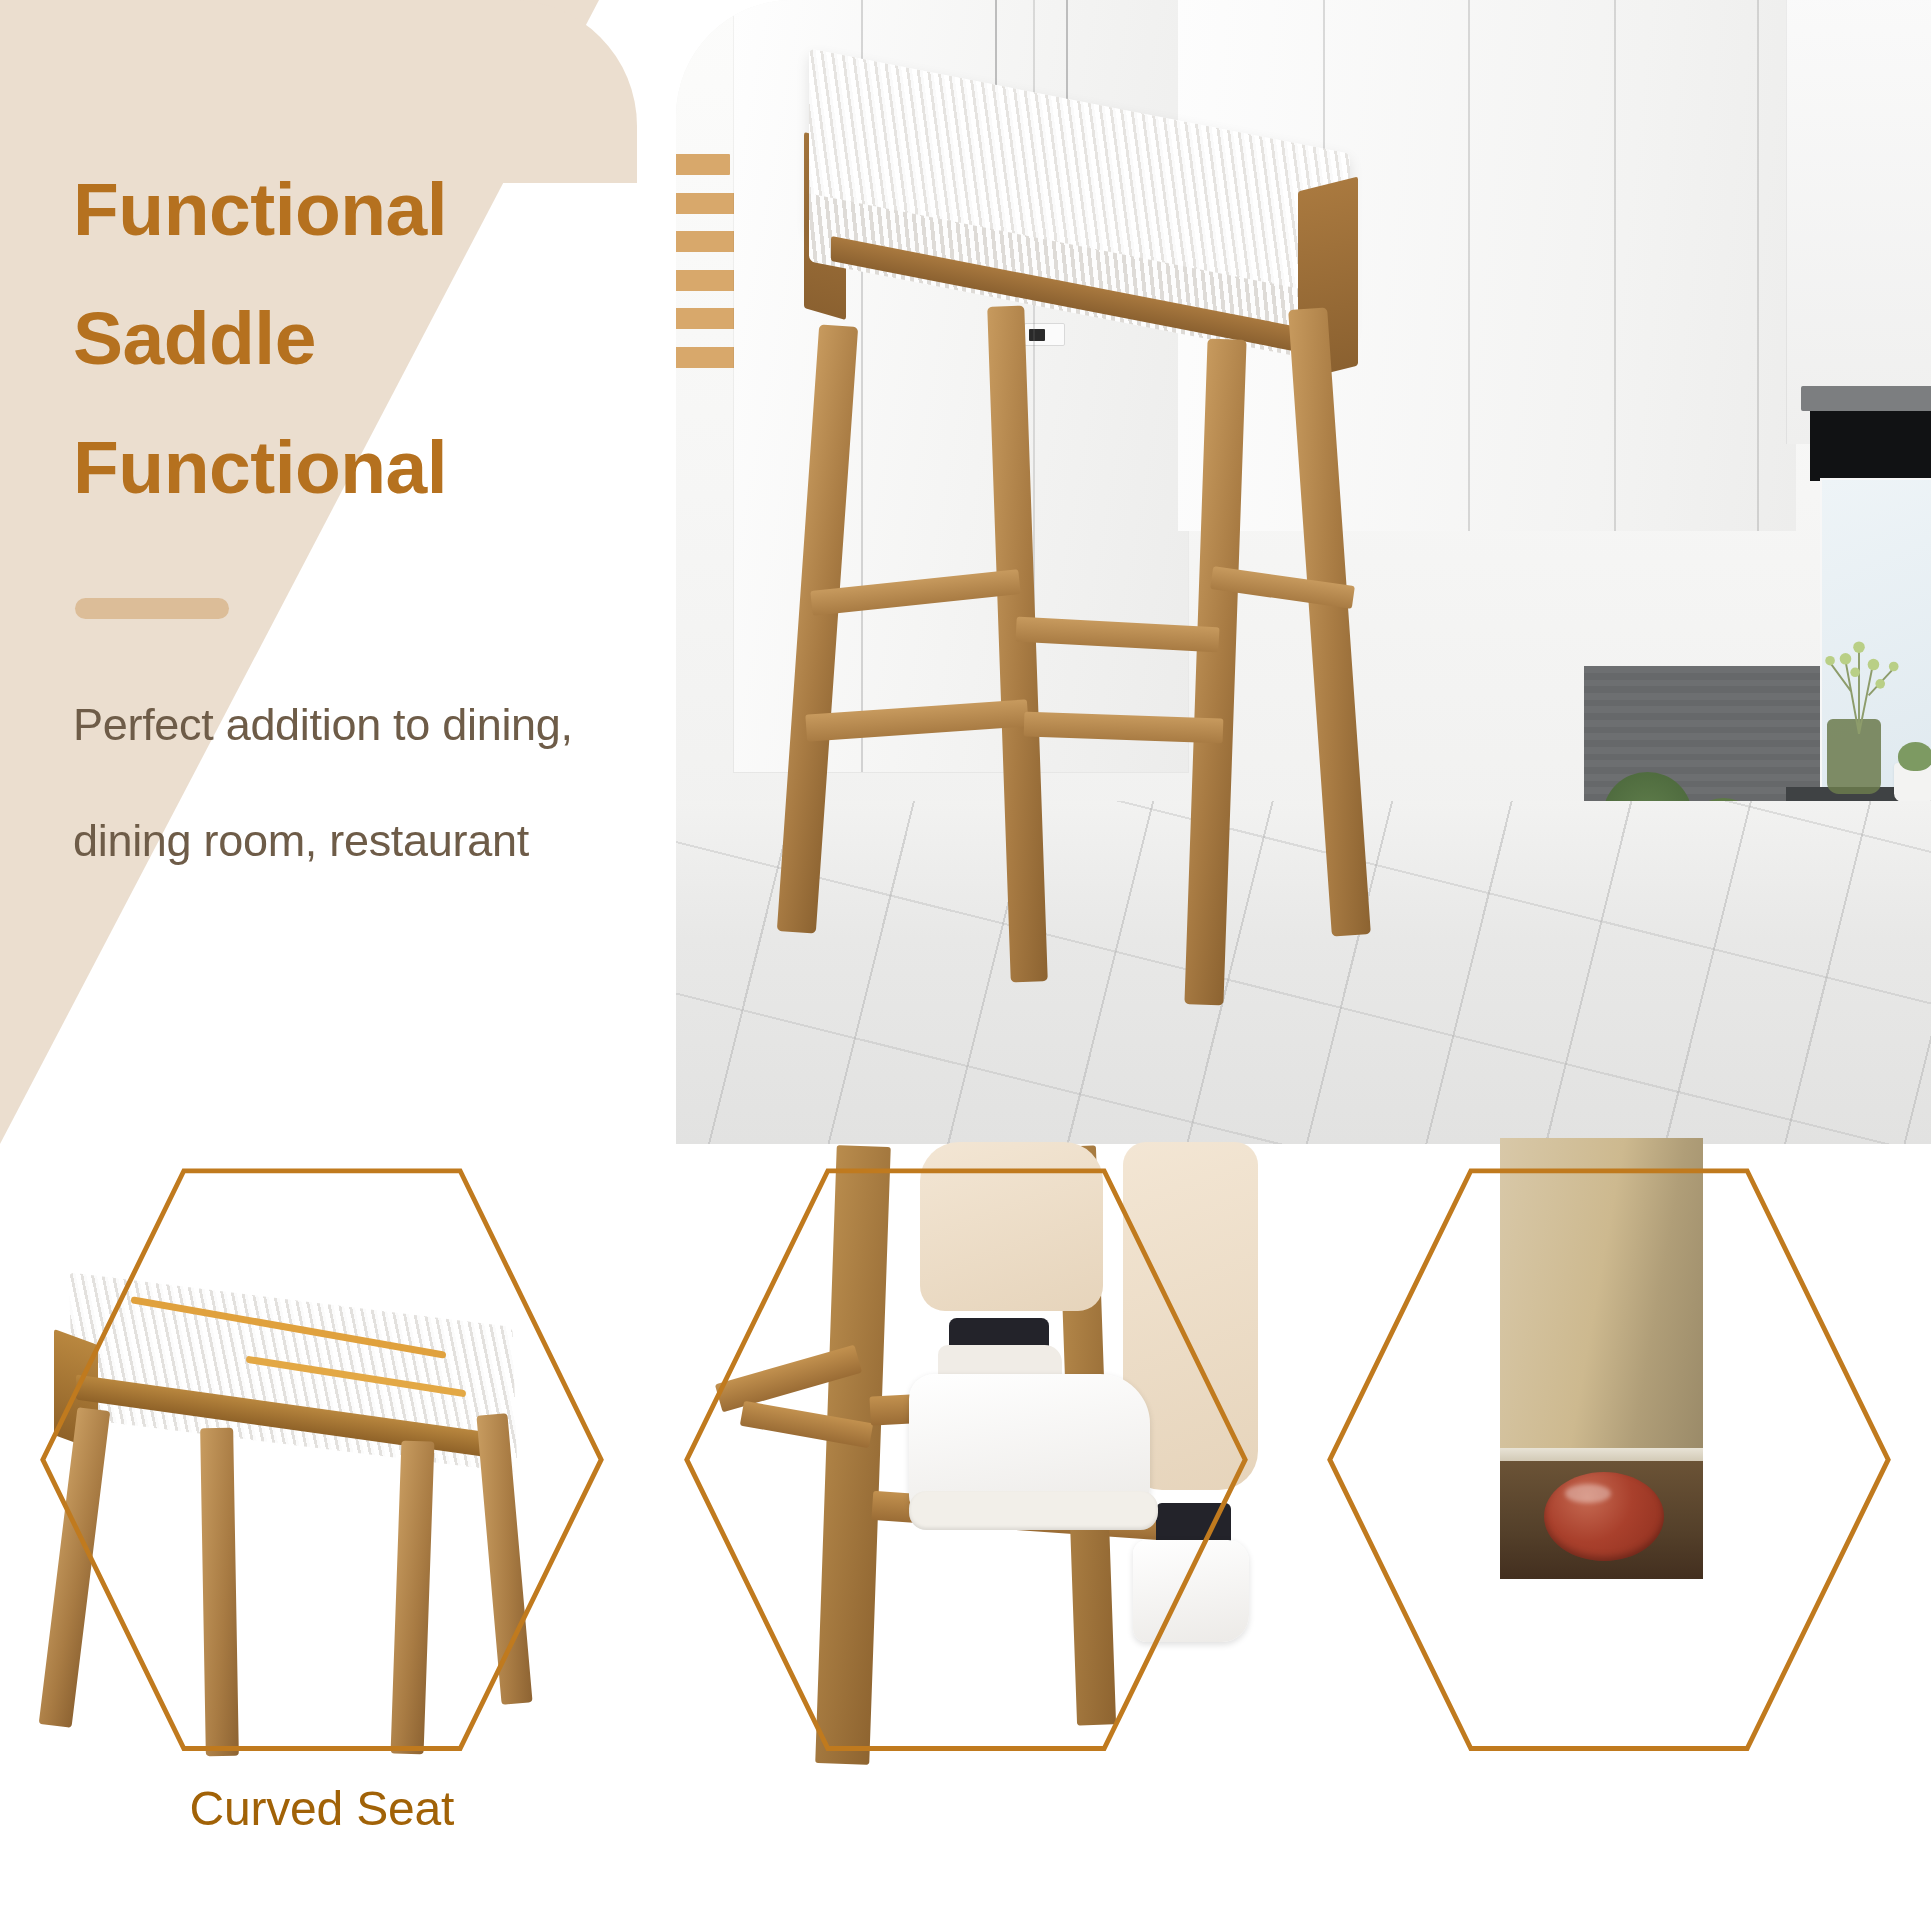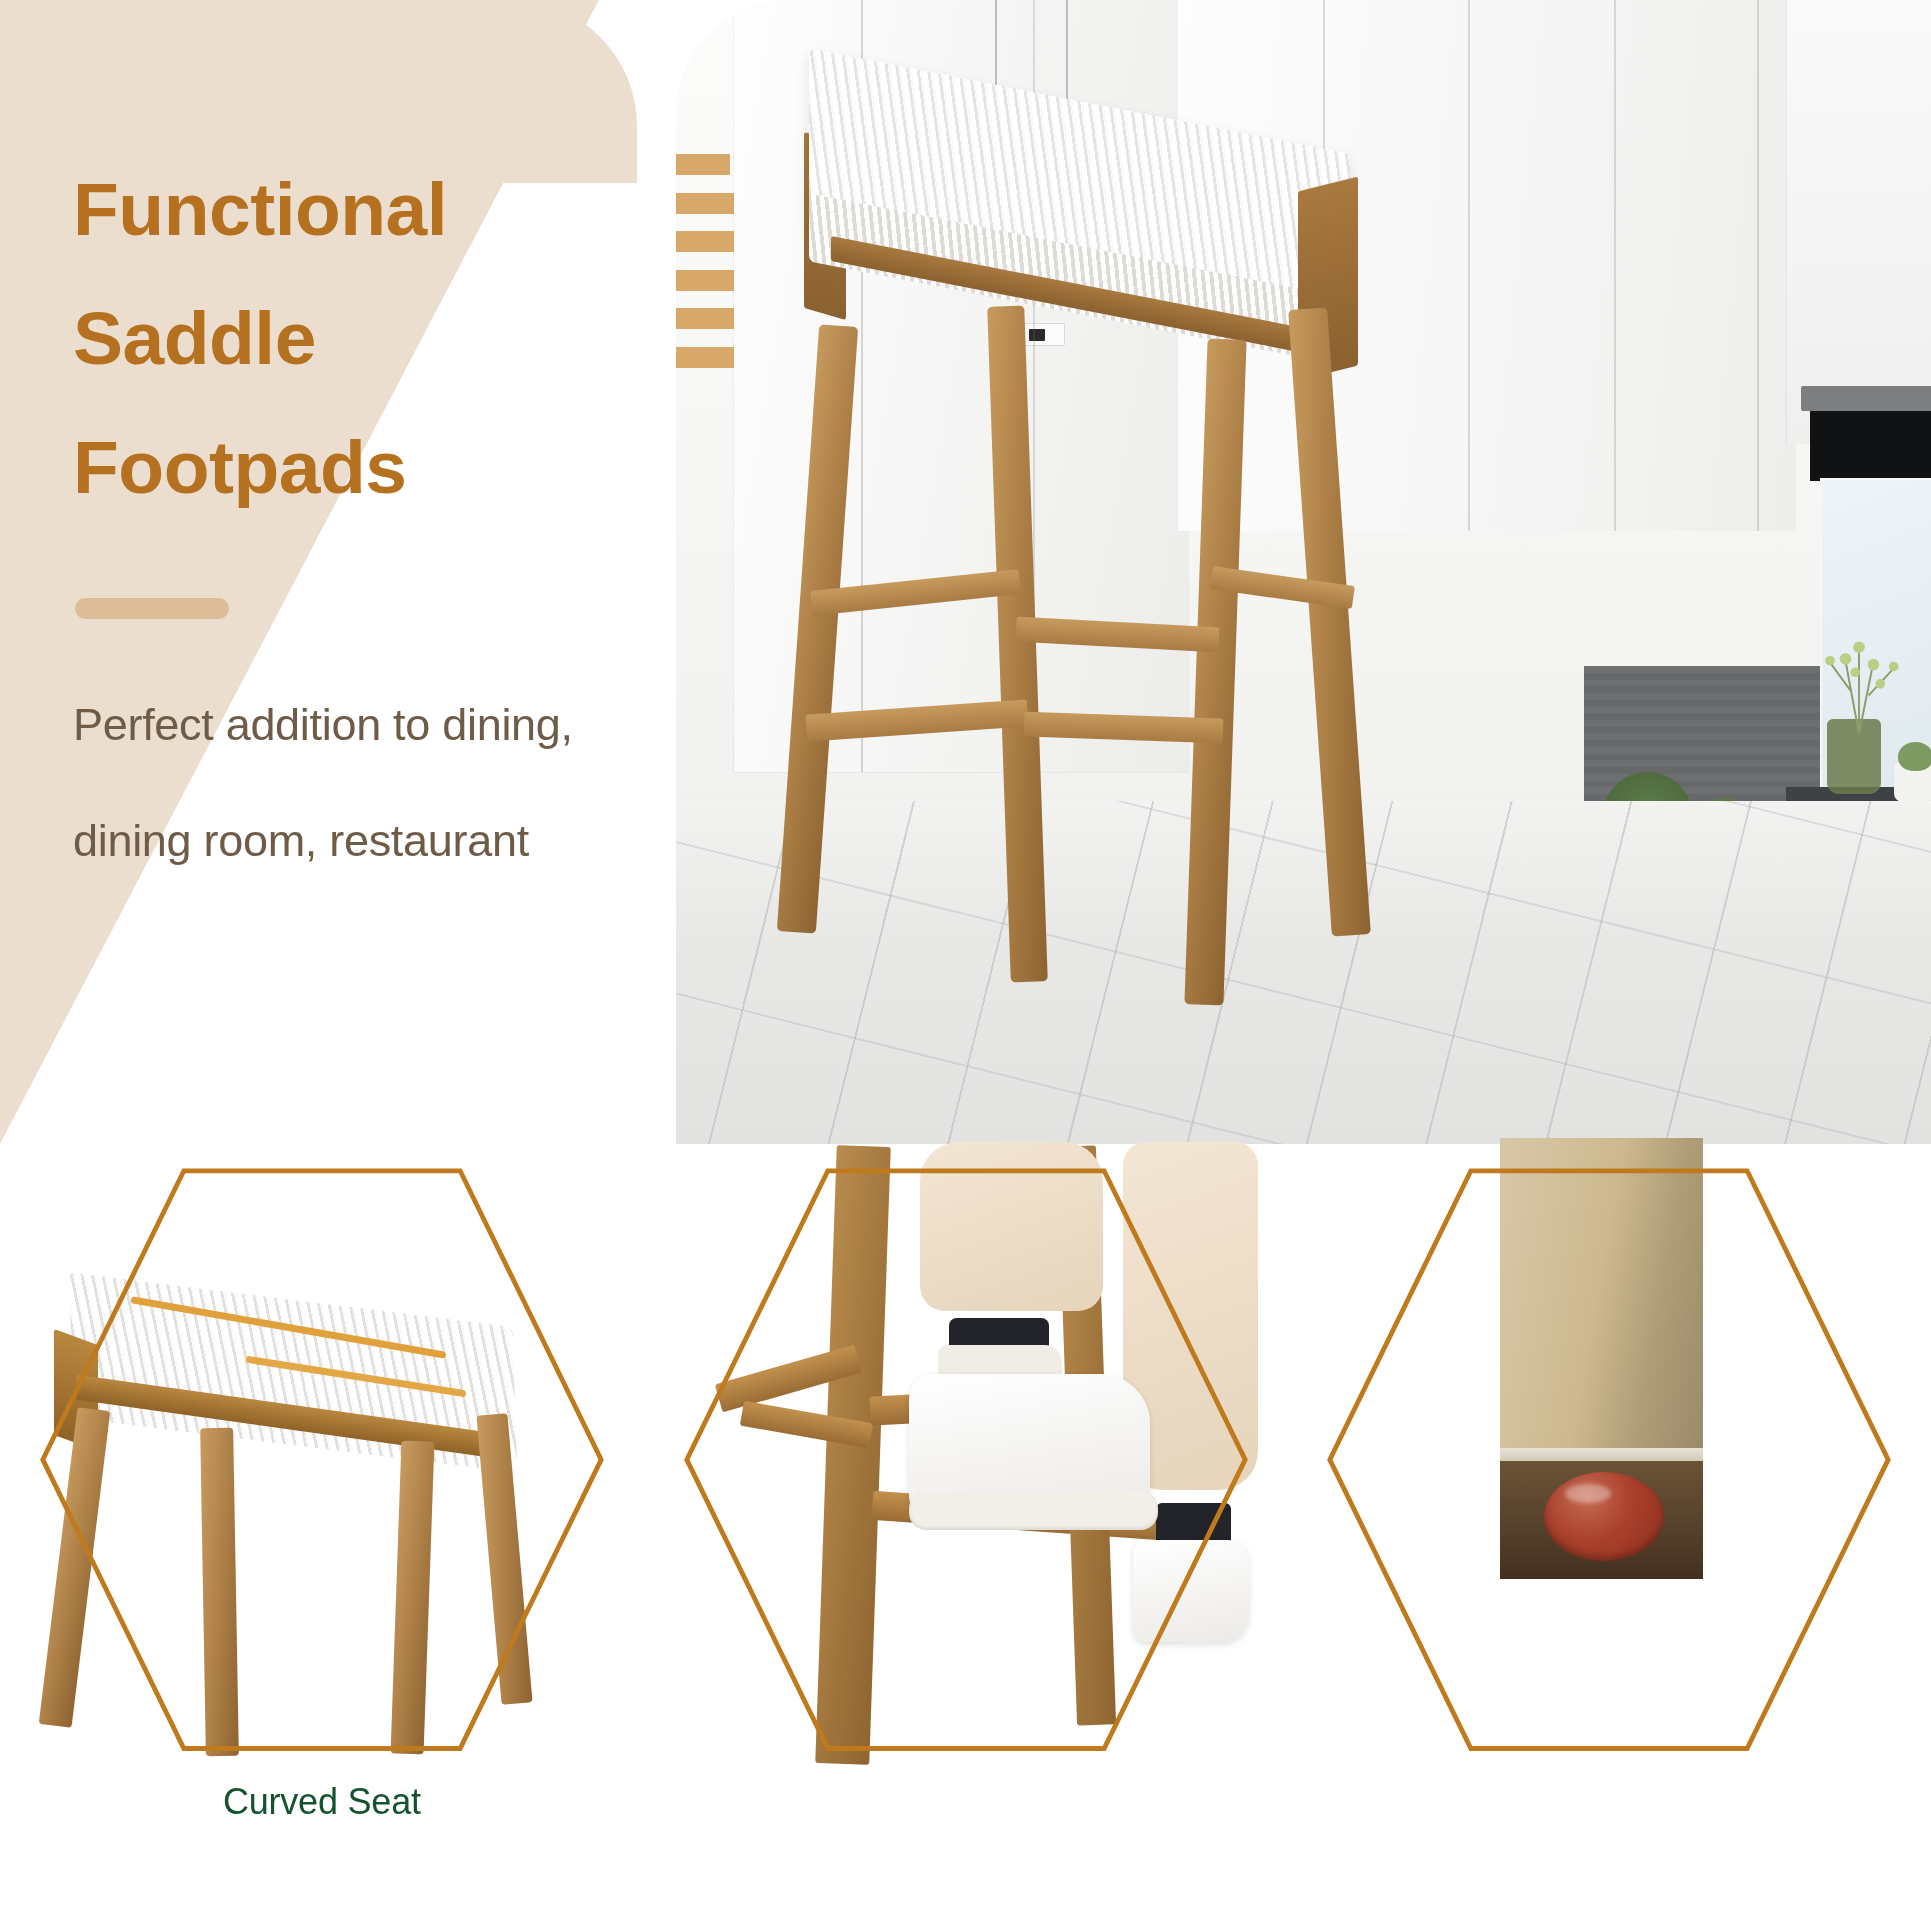--- a/index.html
+++ b/index.html
@@ -120,21 +120,21 @@
     position:absolute; left:0; top:1144px; width:1931px; height:787px; background:#fff;
     display:flex;
   }
   .feature{ position:relative; flex:1 1 0; height:100%; }
   .hexwrap{ position:absolute; left:50%; top:21px; transform:translateX(-50%); width:570px; height:589px; }
   .hexframe{ position:absolute; inset:0; }
   .hexclip{ position:absolute; inset:0; }
 
   .cap{
     position:absolute; left:0; right:0; top:637px; text-align:center;
-    font-size:36px; color:#14532d; letter-spacing:-0.2px;
+    font-size:48px; color:#a16207; letter-spacing:-0.2px;
   }
 
   
   .f1-seat{
     position:absolute; left:34px; top:135px; width:444px; height:145px;
     background:repeating-linear-gradient(80deg,#ffffff 0 4.8px,#e3e1de 4.8px 7.7px,#fbfbfb 7.7px 10.6px);
     transform:skewY(9deg) rotate(-2deg); border-radius:5.8px;
   }
   .f1-goldline{ position:absolute; left:92px; top:159px; width:319px; height:6.8px; background:#e0a13d; transform:rotate(6deg) skewY(4deg); border-radius:3.9px; }
   .f1-goldline2{ position:absolute; left:208px; top:208px; width:222px; height:6.8px; background:#e3a845; transform:rotate(5deg) skewY(4deg); border-radius:3.9px;}
@@ -270,21 +270,21 @@
           <div class="stretch" style="left:232px;top:614px;width:199px;height:25px;transform:rotate(2deg);"></div>
         </div>
       </div>
     </div>
 
     <div class="panel-diag"></div>
     <div class="panel-round"></div>
 
     <div class="hero-text">
       <div class="title">Functional</div>
-      <div class="title">Saddle Footpads</div>
+      <div class="title">Saddle Functional</div>
       <div class="divider"></div>
       <div class="sub-line">Perfect addition to dining,</div>
       <div class="sub-line">dining room, restaurant</div>
     </div>
   </section>
 
   <section class="features">
 
     <div class="feature">
       <div class="hexwrap">

